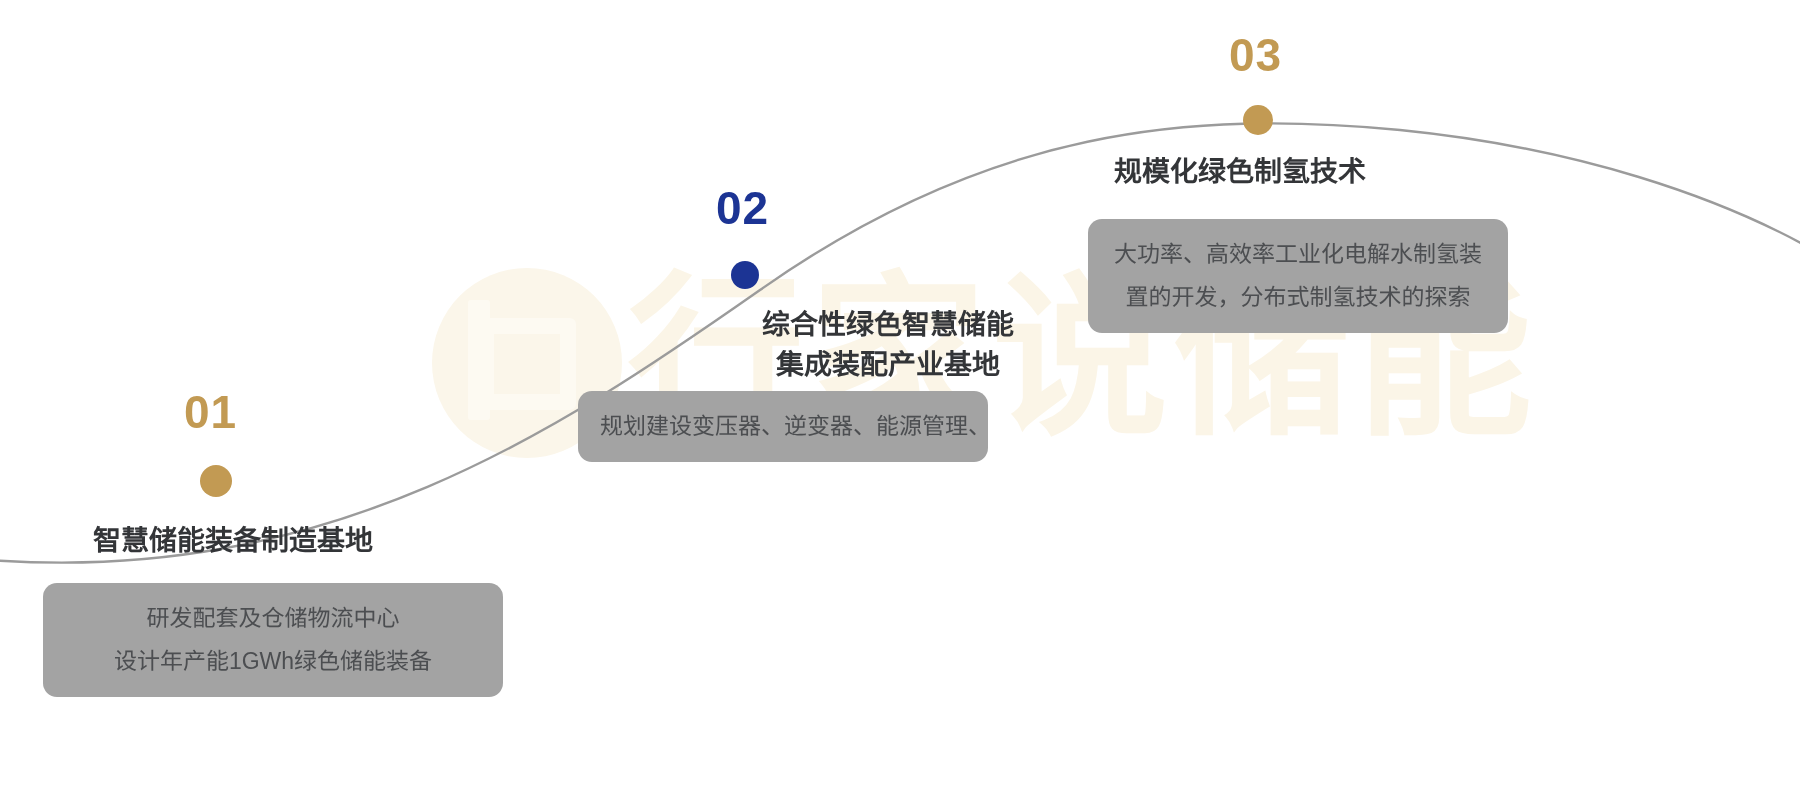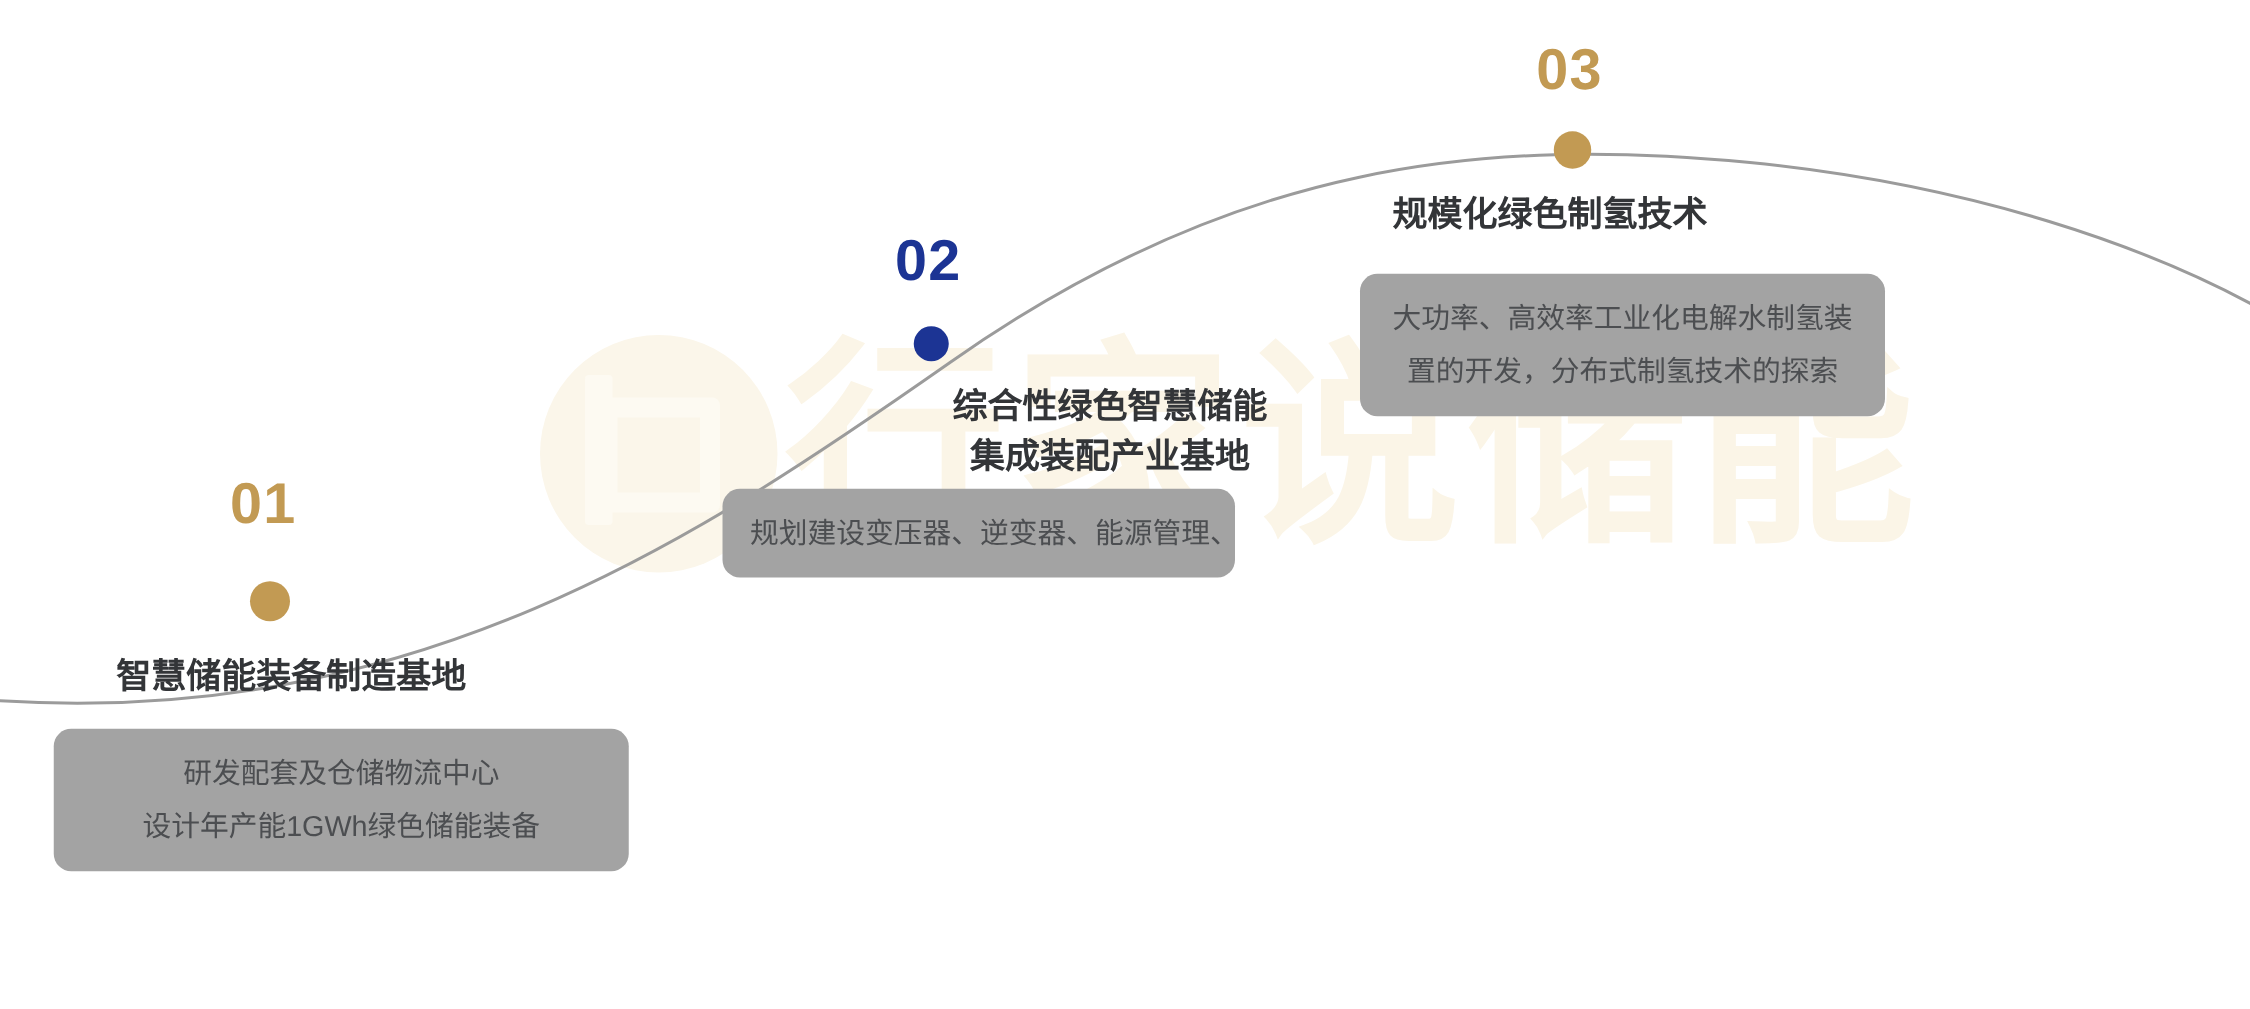--- a/index.html
+++ b/index.html
@@ -129,21 +129,21 @@
     font-size: 23px;
     line-height: 43px;
     text-align: center;
     box-sizing: border-box;
     padding: 14px 22px;
     white-space: nowrap;
   }
   .ms-box-line { display: block; }
 
   
-  #ms-01-number { left: 184px; top: 379px; color: #c29a53; }
+  #ms-01-number { left: 184px; top: 389px; color: #c29a53; }
   #ms-01-dot    { left: 200px; top: 465px; width: 32px; height: 32px; background: #c29a53; }
   #ms-01-heading{ left: 93px;  top: 521px; }
   #ms-01-box    { left: 43px;  top: 583px; width: 460px; }
 
   
   #ms-02-number { left: 716px; top: 185px; color: #1c3494; }
   #ms-02-dot    { left: 731px; top: 261px; width: 28px; height: 28px; background: #1c3494; }
   #ms-02-heading{ left: 762px; top: 305px; }
   #ms-02-box    { left: 578px; top: 391px; width: 410px; }
 

